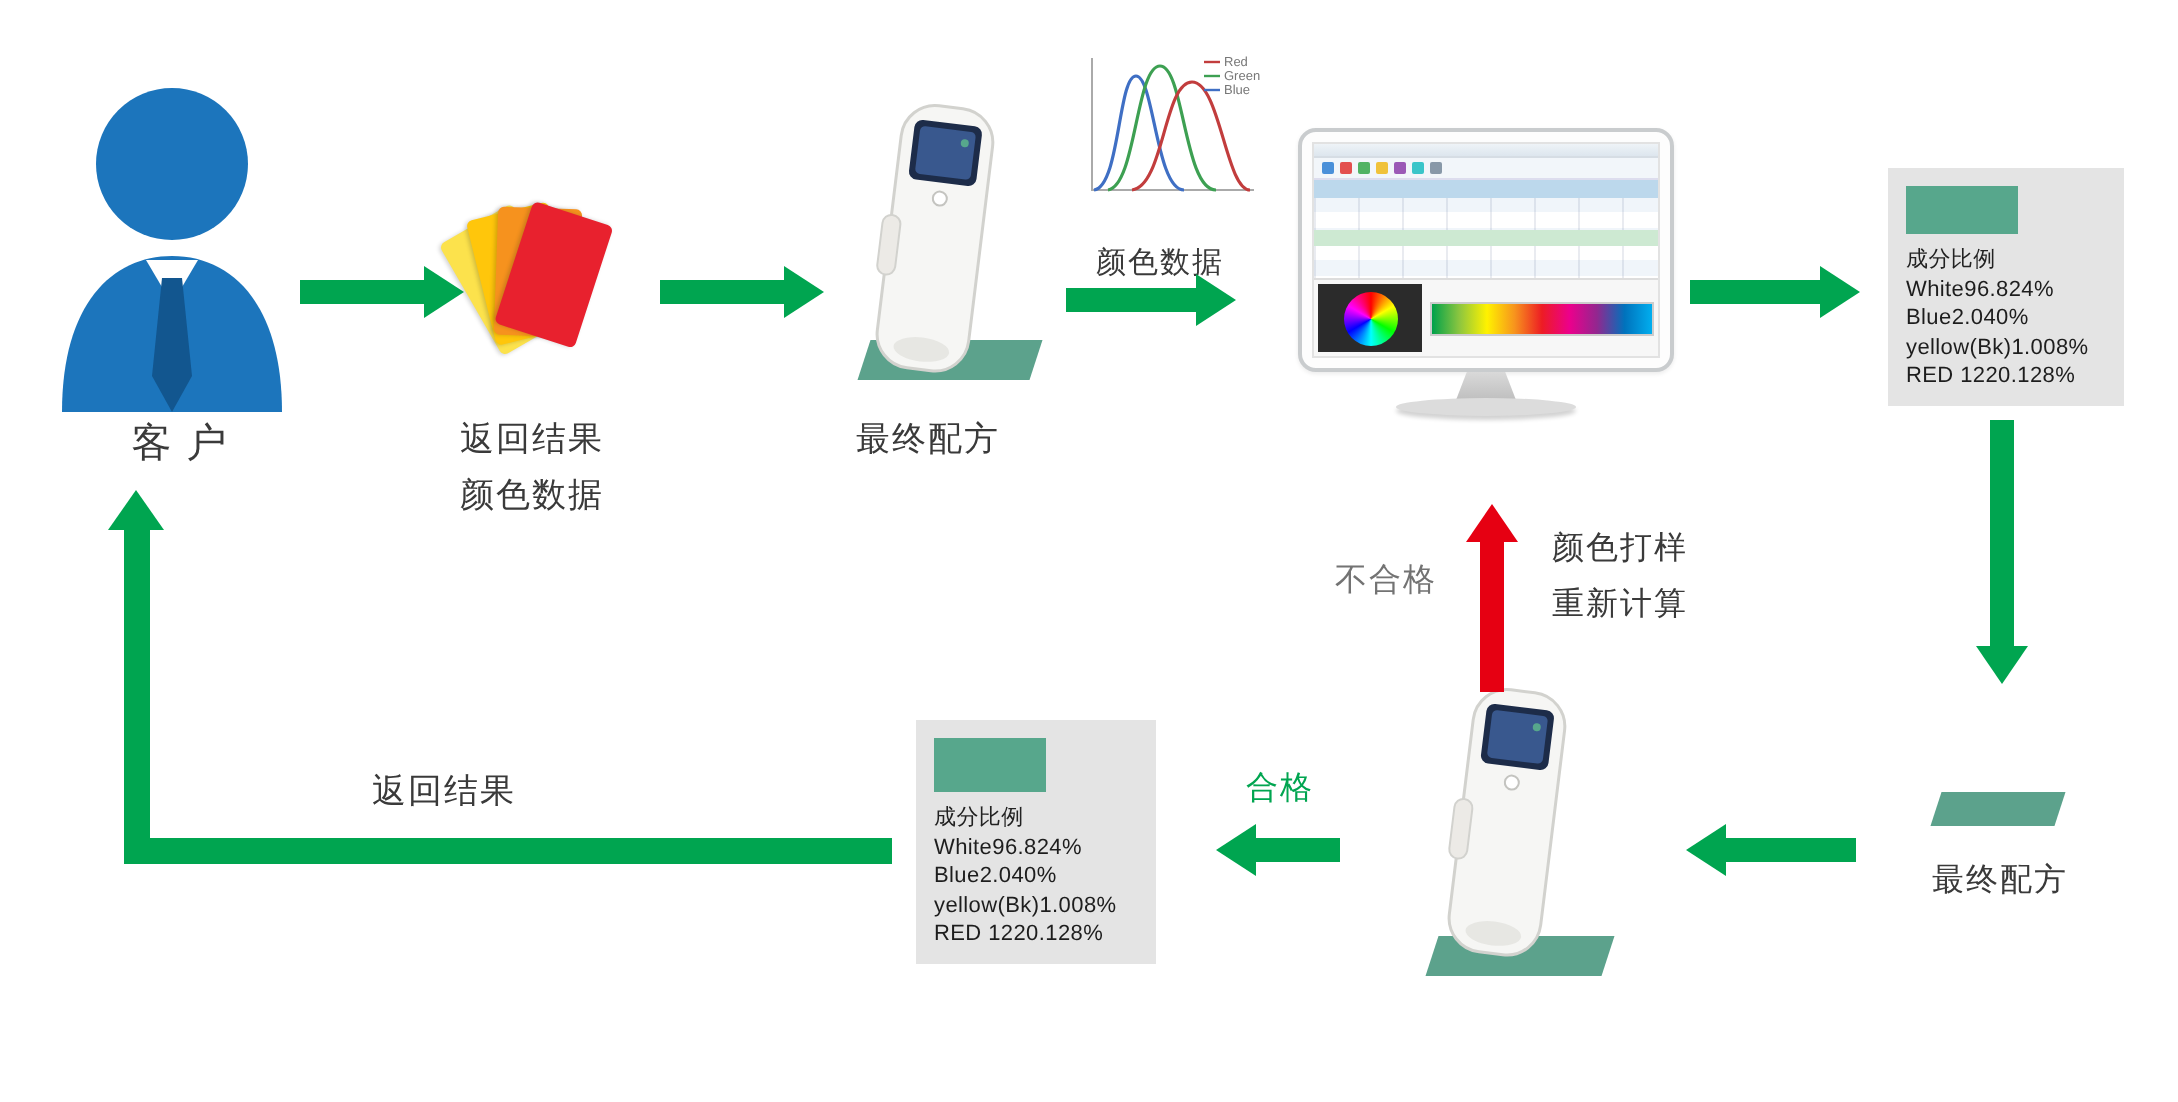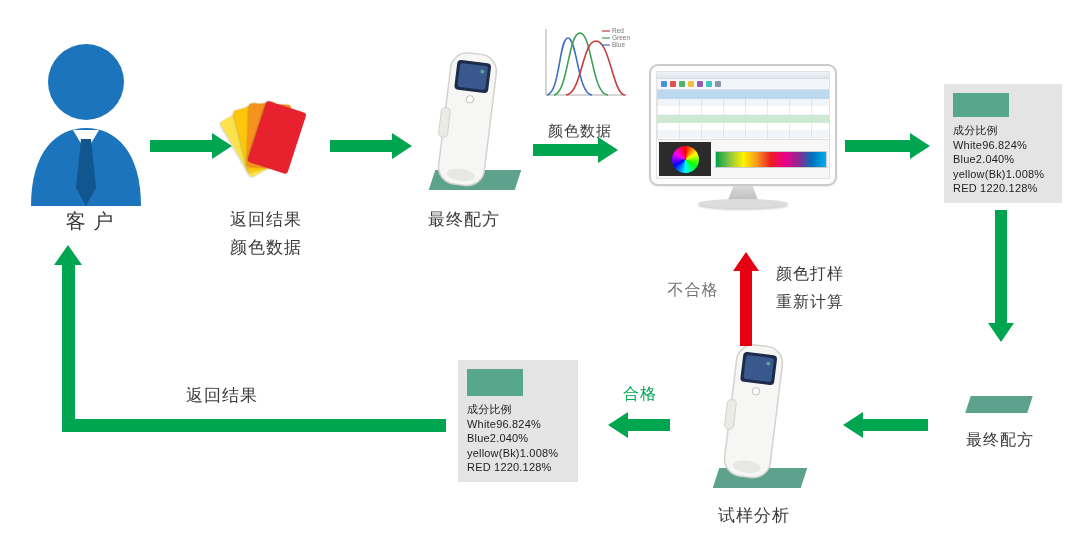--- a/index.html
+++ b/index.html
@@ -200,21 +200,20 @@
     <g transform="rotate(7 52 73)">
       <rect x="30" y="3" width="46" height="132" rx="17" fill="#f6f6f4" stroke="#d2d2ce" stroke-width="1.5"></rect>
       <rect x="36" y="11" width="34" height="30" rx="4" fill="#1d2c49"></rect>
       <rect x="39" y="14" width="28" height="24" rx="2.5" fill="#39588e"></rect>
       <circle cx="62" cy="20" r="2" fill="#57A78C"></circle>
       <circle cx="53" cy="49" r="3.5" fill="#ffffff" stroke="#c4c4c0"></circle>
       <rect x="26" y="60" width="9" height="30" rx="4.5" fill="#eceae6" stroke="#d2d2ce"></rect>
       <ellipse cx="53" cy="125" rx="14" ry="6" fill="#e7e7e3"></ellipse>
     </g>
   </svg>
-  <div class="lbl" style="left:696px;top:504px;width:116px">试样分析</div>
 
   <div class="varrow up red" style="left:733px;top:252px;height:94px">
       <i class="ab"></i>
       <i class="ah"></i>
     </div>
   <div class="lbl" style="left:660px;top:280px;width:66px;font-size:16px;color:#737373">不合格</div>
   <div class="lbl" style="left:762px;top:264px;width:96px;font-size:16px">颜色打样</div>
   <div class="lbl" style="left:762px;top:292px;width:96px;font-size:16px">重新计算</div>
 
   <div class="lbl" style="left:610px;top:384px;width:60px;font-size:16px;color:#00A550">合格</div>

